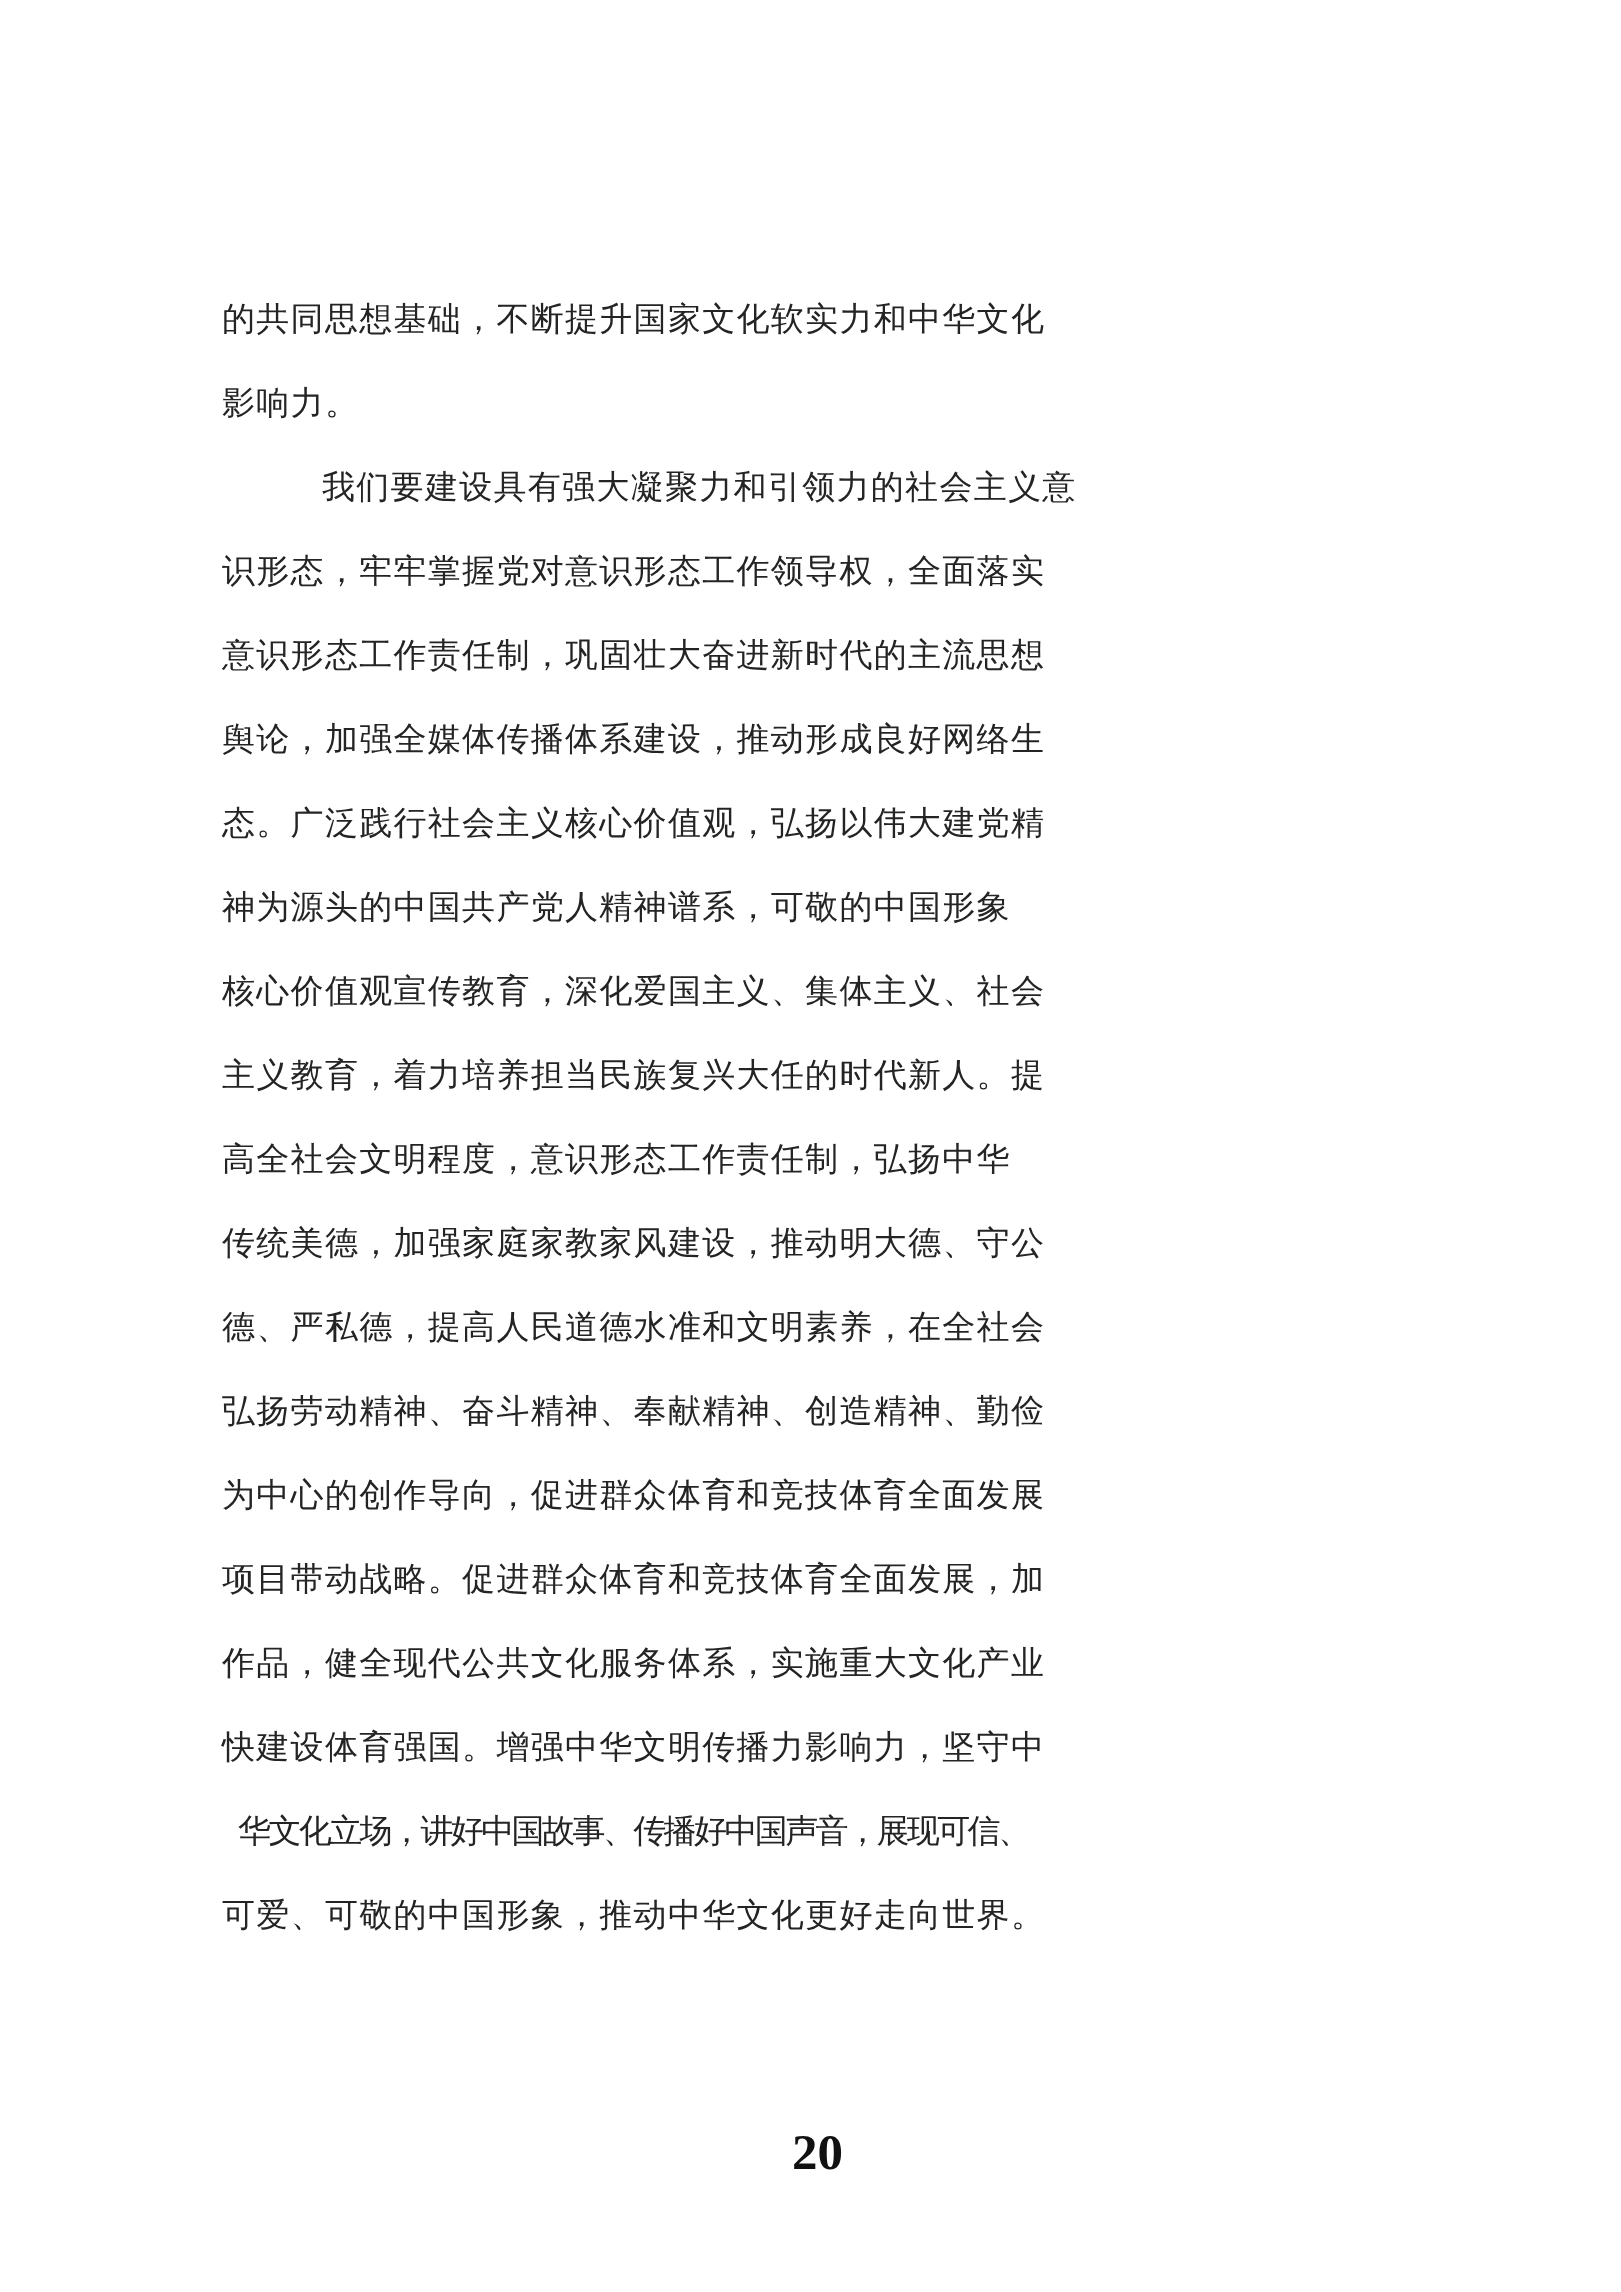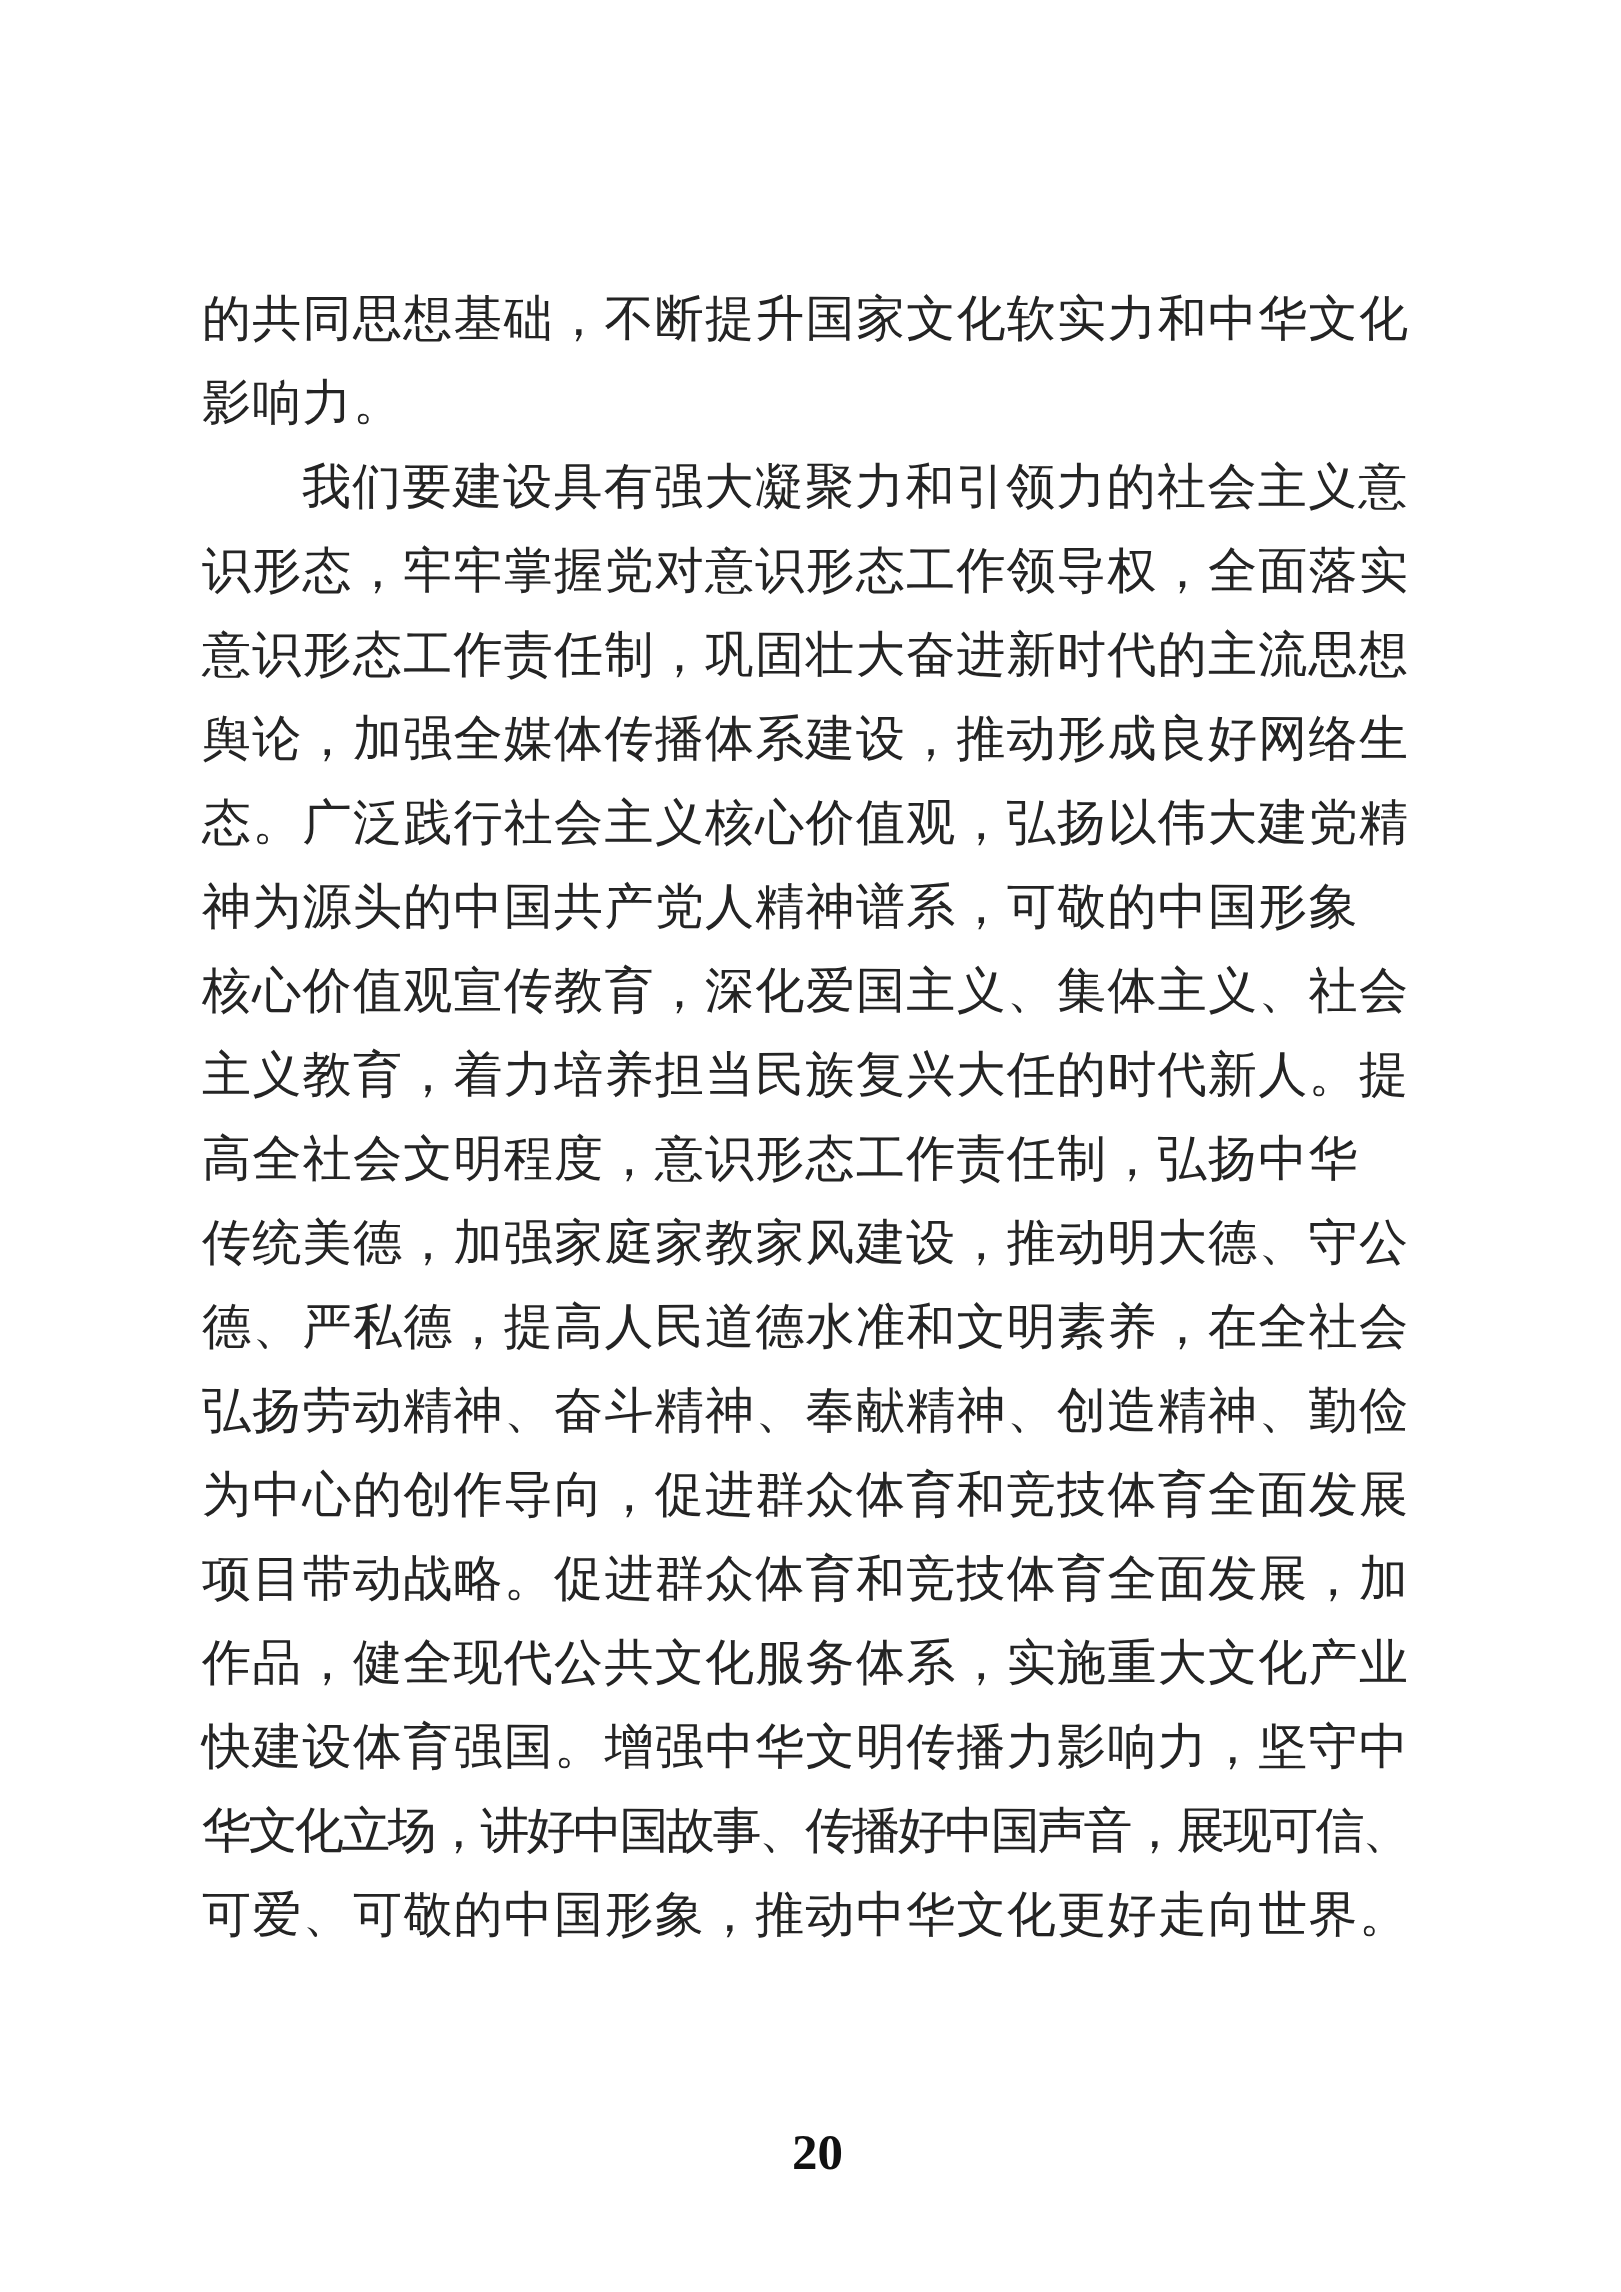--- a/index.html
+++ b/index.html
@@ -14,38 +14,39 @@
     font-family: "Liberation Serif", "DejaVu Serif", serif;
     overflow: hidden;
   }
   .page {
     position: absolute;
     inset: 0;
     background: #ffffff;
   }
   .text-block {
     position: absolute;
-    left: 202px;
+    left: 222px;
     top: 277px;
     width: 1210px;
     color: #242424;
-    font-size: 49px;
+    font-size: 33px;
   }
   .line {
     height: 84px;
     line-height: 84px;
     letter-spacing: 1.3px;
     white-space: nowrap;
     text-align: left;
   }
   .line.indent {
     text-indent: 100px;
   }
   .line.tight {
     letter-spacing: -2.6px;
+    margin-left: 16px;
   }
   .page-number {
     position: absolute;
     top: 2127px;
     left: 0;
     width: 1635px; 
     text-align: center;
     font-size: 51px;
     line-height: 51px;
     color: #111111;

